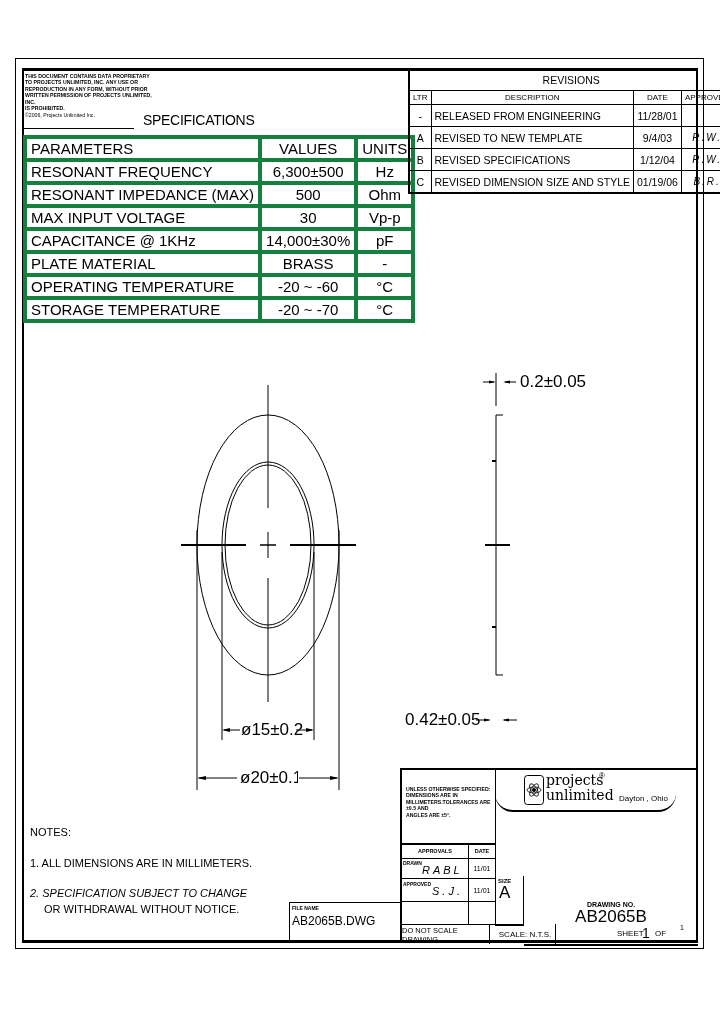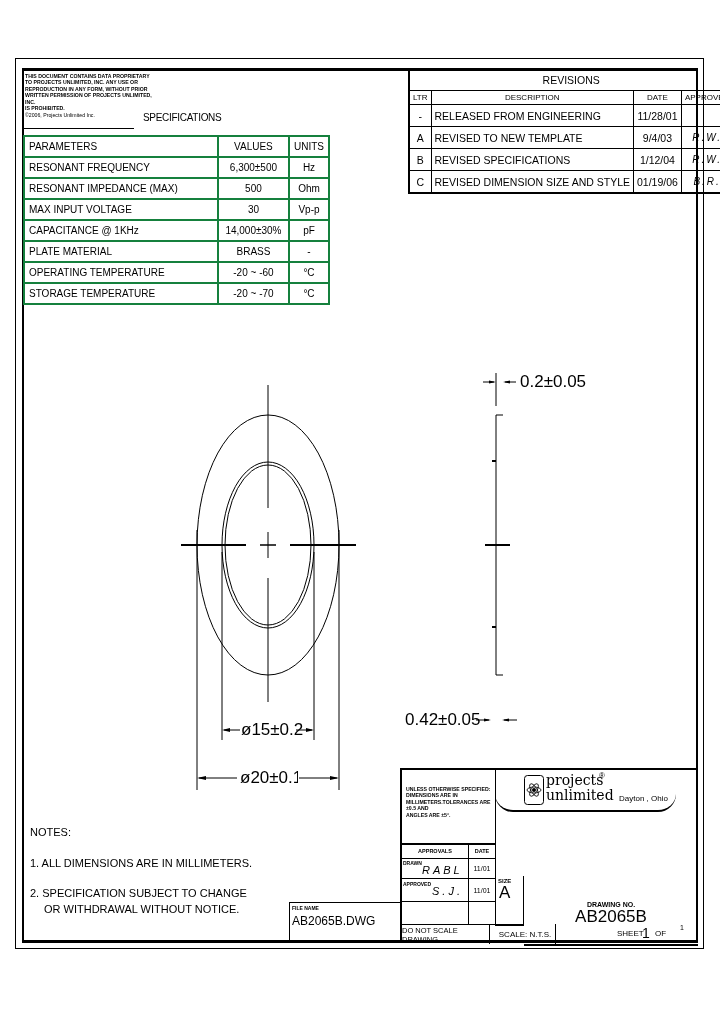--- a/index.html
+++ b/index.html
@@ -4,21 +4,21 @@
 <style>
   html, body { margin:0; padding:0; background:#ffffff; }
   body { width:720px; height:1012px; position:relative; overflow:hidden;
          font-family:"Liberation Sans Narrow","Liberation Sans", sans-serif; color:#000; }
   .abs { position:absolute; }
   .outer { left:15px; top:58px; width:689px; height:891px; border:1px solid #000; box-sizing:border-box; }
   .frame { left:22px; top:68px; width:676px; height:875px; border:2px solid #000; border-top-width:3px; border-bottom-width:3px; box-sizing:border-box; }
   .tiny { font-size:5.2px; line-height:6.4px; font-weight:bold; }
   .line { position:absolute; background:#000; }
   table { border-collapse:collapse; }
-  .spec td { border:2px solid #15803d; height:19px; padding:0 4px; font-size:10px; white-space:nowrap; }
+  .spec td { border:4px solid #15803d; height:19px; padding:0 4px; font-size:15px; white-space:nowrap; }
   .spec td.c { text-align:center; }
   .rev td { border:1px solid #000; height:21px; padding:0 3px; font-size:10.5px; white-space:nowrap; }
   .rev td.c { text-align:center; }
   .rev td.ital { font-style:italic; letter-spacing:2px; font-size:10px; }
   .tb { border:1px solid #000; box-sizing:border-box; }
   svg { position:absolute; overflow:visible; }
   .dimtxt { font-size:17px; }
 </style>
 </head>
 <body>
@@ -28,21 +28,21 @@
 
 <div class="abs" style="left:25px; top:73px; width:135px;">
   <div class="tiny">THIS DOCUMENT CONTAINS DATA PROPRIETARY</div>
   <div class="tiny">TO PROJECTS UNLIMITED, INC. ANY USE OR</div>
   <div class="tiny">REPRODUCTION IN ANY FORM, WITHOUT PRIOR</div>
   <div class="tiny">WRITTEN PERMISSION OF PROJECTS UNLIMITED, INC.</div>
   <div class="tiny">IS PROHIBITED.</div>
   <div class="tiny" style="font-weight:normal; margin-top:1px;">©2006, Projects Unlimited Inc.</div>
 </div>
 <div class="line" style="left:24px; top:128px; width:110px; height:1px;"></div>
-<div class="abs" style="left:143px; top:112px; font-size:10px; letter-spacing:-0.3px;">SPECIFICATIONS</div>
+<div class="abs" style="left:143px; top:112px; font-size:14px; letter-spacing:-0.3px;">SPECIFICATIONS</div>
 
 <table class="abs spec" style="left:23px; top:135px; width:307px;">
   <tbody>
       <tr>
     <td style="width:190px;">PARAMETERS</td>
     <td class="c" style="width:62px;">VALUES</td>
     <td class="c">UNITS</td>
   </tr>
   <tr>
         <td>RESONANT FREQUENCY</td>
@@ -164,21 +164,21 @@
   <polygon points="502,720 509,718.5 509,721.5" fill="#000"></polygon>
 </svg>
 
 <div class="abs dimtxt" style="left:241px; top:720px;">ø15±0.2</div>
 <div class="abs dimtxt" style="left:240px; top:768px; width:58px; overflow:hidden; white-space:nowrap;">ø20±0.1</div>
 <div class="abs dimtxt" style="left:520px; top:372px;">0.2±0.05</div>
 <div class="abs dimtxt" style="left:405px; top:710px;">0.42±0.05</div>
 
 <div class="abs" style="left:30px; top:826px; font-size:11px;">NOTES:</div>
 <div class="abs" style="left:30px; top:857px; font-size:11px;">1. ALL DIMENSIONS ARE IN MILLIMETERS.</div>
-<div class="abs" style="left:30px; top:887px; font-size:11px;">2. SPECIFICATION SUBJECT TO CHANGE</div>
+<div class="abs" style="left:30px; top:887px; font-size:11px;font-style:italic;">2. SPECIFICATION SUBJECT TO CHANGE</div>
 <div class="abs" style="left:44px; top:903px; font-size:11px;">OR WITHDRAWAL WITHOUT NOTICE.</div>
 
 <div class="abs tb" style="left:289px; top:902px; width:113px; height:40px; border-right:none; border-bottom:none;">
   <div style="font-size:5px; font-weight:bold; padding:2px 2px 0;">FILE NAME</div>
   <div style="font-size:12px; padding:3px 2px 0;">AB2065B.DWG</div>
 </div>
 
 <div class="abs" style="left:400px; top:768px; width:298px; height:174px; border-top:2px solid #000; border-left:2px solid #000; box-sizing:border-box;">
 
   <div class="abs" style="left:0; top:0; width:93px; height:74px; border-right:1px solid #000; border-bottom:1px solid #000;">

